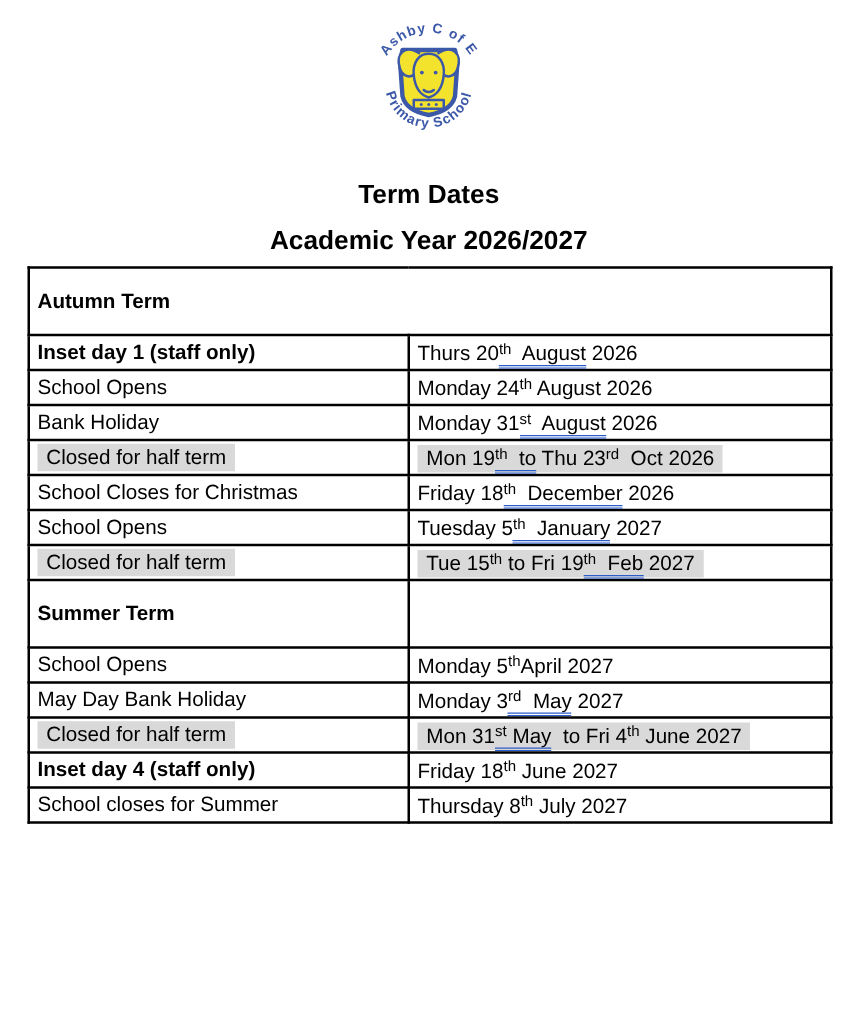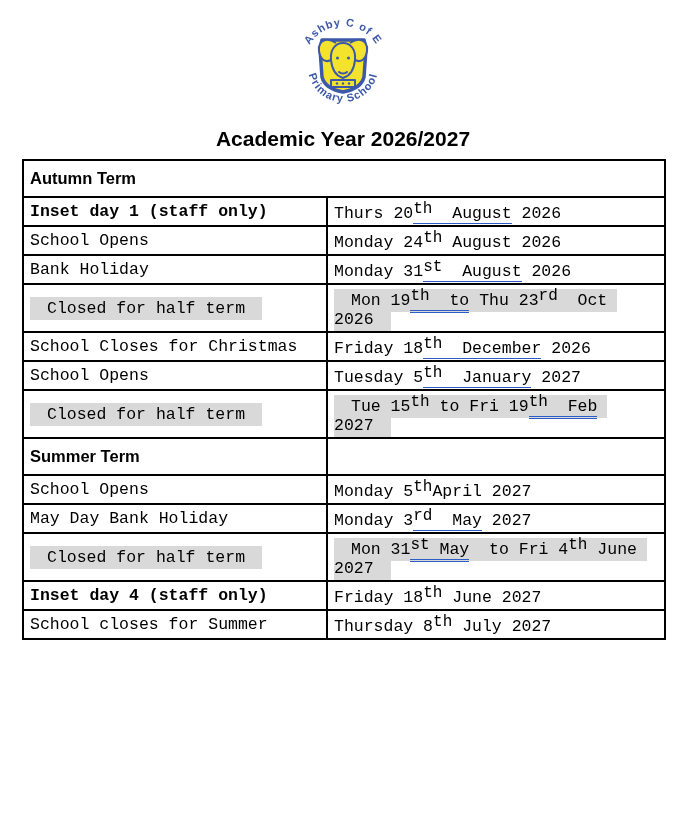--- a/index.html
+++ b/index.html
@@ -66,37 +66,37 @@
     margin-top: 8px;
   }
   table.term-table td {
     border: 2px solid #000000;
     font-size: 16.5px;
     padding: 2px 4px 2px 6px;
     vertical-align: middle;
     white-space: pre-wrap;
     overflow: hidden;
   }
-  tr.item-row { height: 28px; font-family: Liberation Mono, monospace; }
-  tr.section-row { height: 37px; }
+  tr.item-row { height: 28px; }
+  tr.section-row { height: 54px; }
   td.section-cell {
     vertical-align: bottom;
     font-weight: bold;
     padding-bottom: 3px;
   }
   .b { font-weight: bold; }
   .hl {
     background: var(--hl, #d9d9d9);
-    padding: 2px 17px;
+    padding: 2px 7px;
   }
   .gu {
     border-bottom: 3px double var(--gu, #2b5cc8);
   }
   .sup {
-    font-size: 16px;
+    font-size: 12px;
     vertical-align: 5px;
     letter-spacing: 0;
   }
 </style>
 </head>
 <body>
 
 <div class="page">
   <div class="header">
 
@@ -121,20 +121,21 @@
           <circle class="crest-dot" cx="5.5" cy="-6" r="1.5"></circle>
           <path class="crest-line" d="M -4 8 C -2 10 2 10 4 8"></path>
           <path class="crest-part" d="M -12 16 L 12 16 L 12 23 L -12 23 Z"></path>
           <circle class="crest-dot" cx="-6" cy="19.5" r="1.2"></circle>
           <circle class="crest-dot" cx="0" cy="19.5" r="1.2"></circle>
           <circle class="crest-dot" cx="6" cy="19.5" r="1.2"></circle>
         </g>
       </svg>
     </div>
 
+    <div class="doc-title line1">Term Dates</div>
     <div class="doc-title line2">Academic Year 2026/2027</div>
   </div>
 
   <table class="term-table">
     <colgroup>
       <col style="width:304px">
       <col style="width:338px">
     </colgroup>
     <tbody>
         <tr class="section-row">

